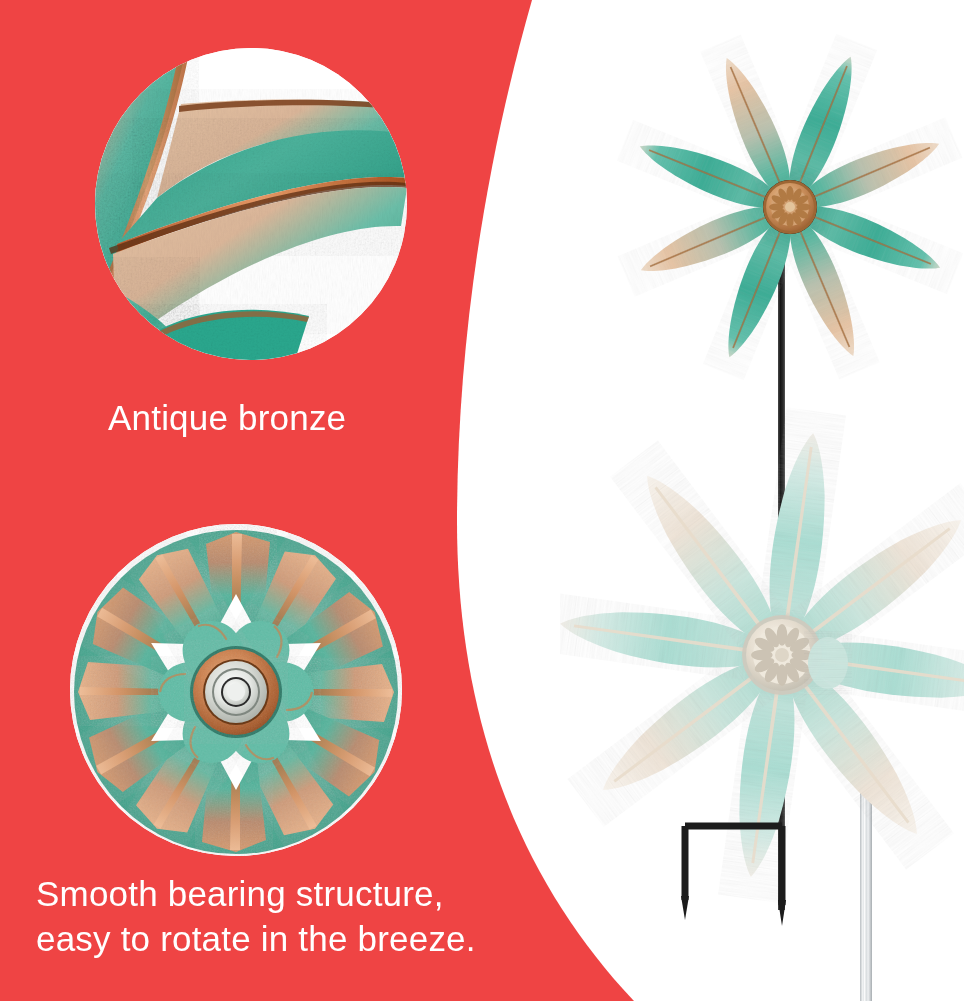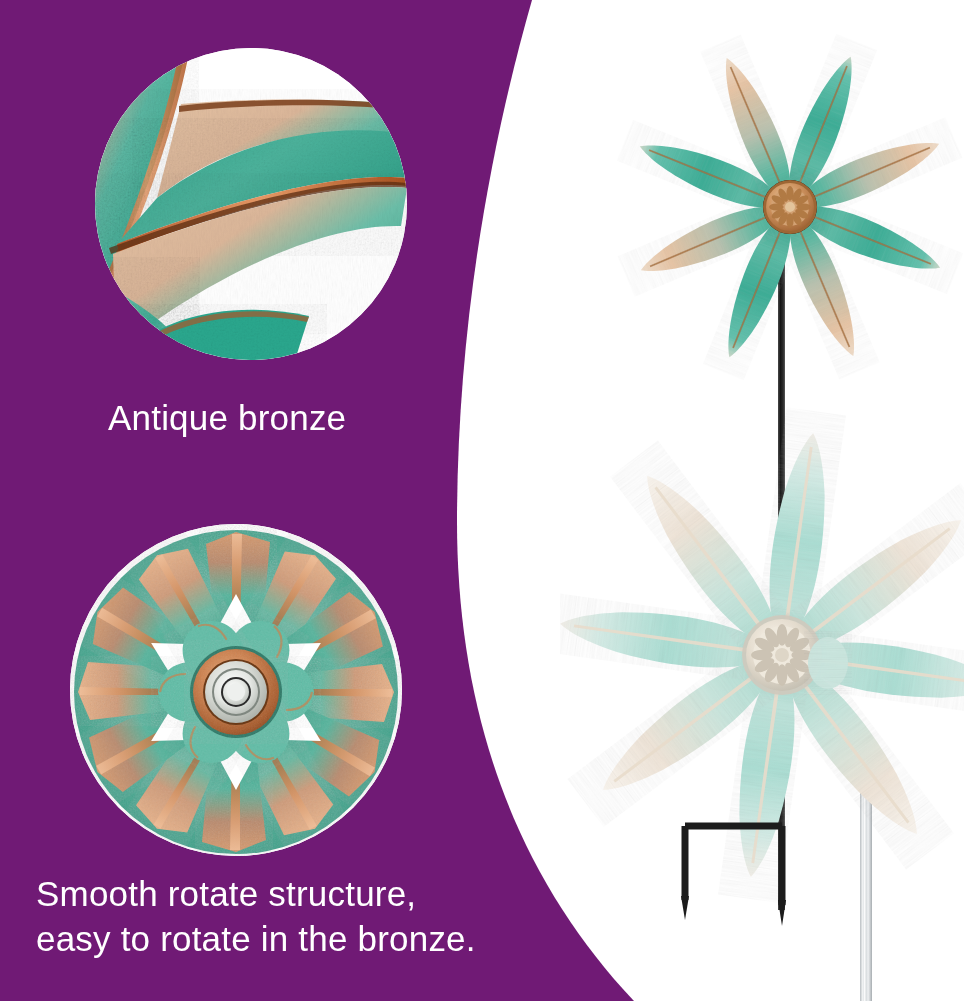--- a/index.html
+++ b/index.html
@@ -1,18 +1,18 @@
 <!DOCTYPE html>
 <html><head>
 <meta charset="utf-8">
 <title>Wind Spinner Product Feature Image</title>
 <style>
   html,body{margin:0;padding:0;background:#fff;}
   body{font-family:"Liberation Sans","DejaVu Sans",sans-serif;}
-  #stage{position:relative;width:964px;height:1001px;overflow:hidden;background:#701a75;}
+  #stage{position:relative;width:964px;height:1001px;overflow:hidden;background:#ef4444;}
 
   
   #white-panel{position:absolute;left:0;top:0;width:964px;height:1001px;}
 
   
   .caption{position:absolute;color:#ffffff;font-weight:400;letter-spacing:.2px;line-height:1.28;}
   #caption-top{left:108px;top:396px;font-size:35px;}
   #caption-bottom{left:36px;top:872px;font-size:35px;}
 
   
@@ -244,22 +244,22 @@
         <circle r="9" fill="#eef0ee"></circle>
       </g>
     </svg>
   </div>
 
   <div class="caption" id="caption-top">
     <div>Antique bronze</div>
   </div>
 
   <div class="caption" id="caption-bottom">
-    <div>Smooth rotate structure,</div>
-    <div>easy to rotate in the bronze.</div>
+    <div>Smooth bearing structure,</div>
+    <div>easy to rotate in the breeze.</div>
   </div>
 
   <svg id="product" viewBox="0 0 404 1001" width="404" height="1001" aria-hidden="true">
     <defs>
 
       <linearGradient id="pTop" x1=".5" y1="0" x2=".5" y2="1">
         <stop offset="0" stop-color="#cdd9c9"></stop>
         <stop offset=".12" stop-color="#5fc0ab"></stop>
         <stop offset=".45" stop-color="#36ab93"></stop>
         <stop offset=".72" stop-color="#57b9a3"></stop>

